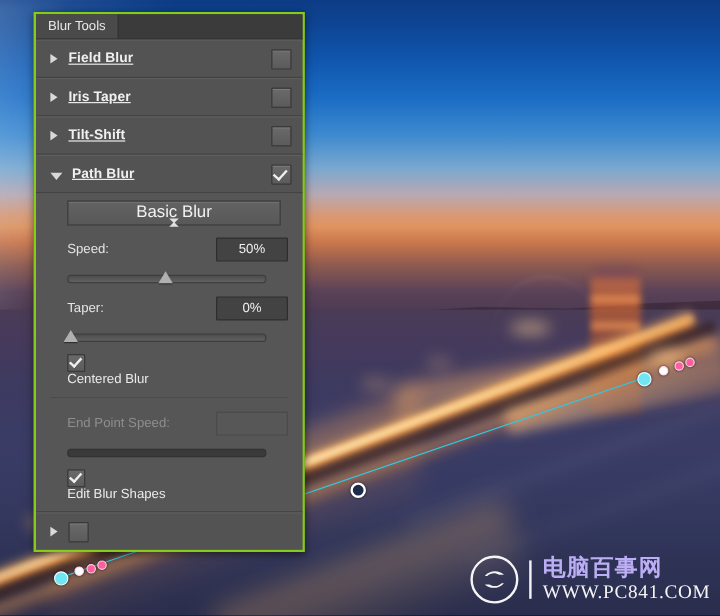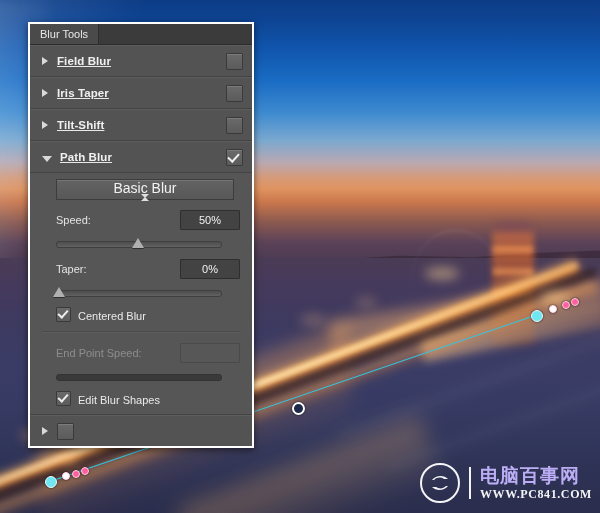--- a/index.html
+++ b/index.html
@@ -177,23 +177,23 @@
   }
   .pt-pink{
     width:6px;height:6px;background:#ff5f9e;border:1px solid #ffd0e4;
   }
   .pt-white{
     width:6px;height:6px;background:#ffffff;border:1px solid #ffd7e8;
   }
 
   
   .panel{
-    position:absolute;left:28px;top:22px;width:222px;
+    position:absolute;left:28px;top:10px;width:222px;
     background:#535353;
-    border:2px solid #ffffff;
+    border:2px solid #84cc16;
     box-shadow:0 2px 7px rgba(0,0,0,.55);
     font-size:11px;
     color:#e9e9e9;
     user-select:none;
   }
   .tabbar{
     height:20px;background:#3b3b3b;display:flex;align-items:stretch;
     border-bottom:1px solid #2b2b2b;
   }
   .tab{
@@ -294,21 +294,21 @@
     border:1px solid #3f3f3f;border-radius:3px;
   }
   .track.dis{background:#3a3a3a;border-color:#333;}
   .thumb{
     position:absolute;top:1px;width:0;height:0;
     border-left:6px solid transparent;border-right:6px solid transparent;
     border-bottom:10px solid #b0b0b0;
     filter:drop-shadow(0 1px 0 rgba(0,0,0,.45));
   }
   .chkrow{
-    display:flex;align-items:flex-end;margin-top:9px;margin-left:14px;
+    display:flex;align-items:flex-start;margin-top:9px;margin-left:14px;flex-direction:column;
   }
   .smallcb{
     width:13px;height:13px;margin-right:7px;
     background:linear-gradient(to bottom,#6a6a6a,#5c5c5c);
     border:1px solid #3a3a3a;border-radius:1px;position:relative;
   }
   .smallcb.checked::after{
     content:"";position:absolute;left:3px;top:0px;
     width:4px;height:8px;border:solid #efefef;border-width:0 2px 2px 0;
     transform:rotate(42deg);
@@ -332,22 +332,22 @@
     position:relative;
   }
   .wm-logo svg{display:block;}
   .wm-bar{width:2px;height:32px;background:#fff;}
   .wm-text{display:flex;flex-direction:column;line-height:1;}
   .wm-cn{
     font-size:19px;font-weight:bold;color:#c4b5fd;letter-spacing:1px;
     font-family:"DejaVu Sans", sans-serif;
   }
   .wm-url{
-    font-size:12px;color:#ffffff;letter-spacing:.6px;margin-top:3px;
-    font-family:"Liberation Serif", serif;font-weight:bold;
+    font-size:16px;color:#ffffff;letter-spacing:.6px;margin-top:3px;
+    font-family:"Liberation Serif", serif;font-weight:normal;
   }
 </style>
 </head>
 <body>
 
 <div id="stage">
 
   <div class="photo">
     <div class="sky"></div>
     <div class="sky-left-glow"></div>

